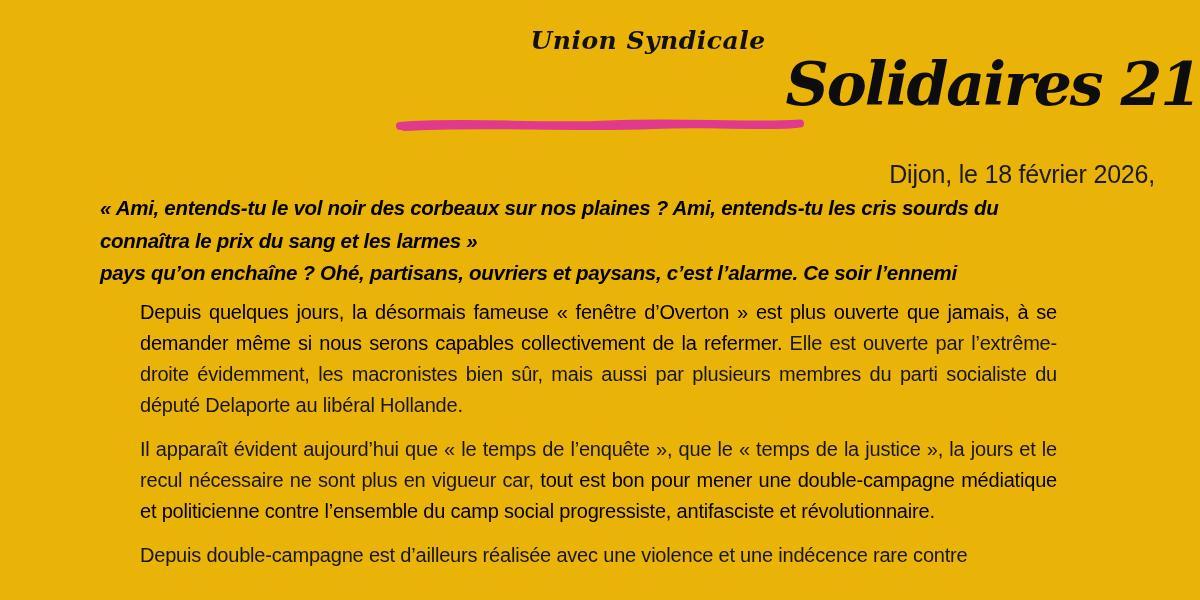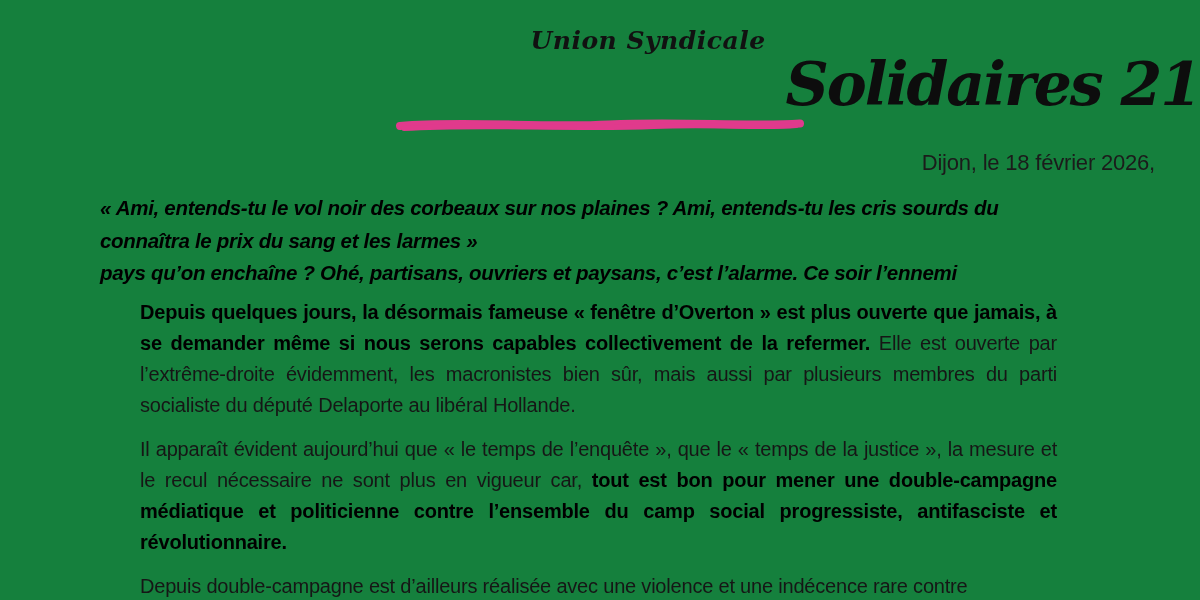--- a/index.html
+++ b/index.html
@@ -1,54 +1,54 @@
 <!DOCTYPE html>
 <html><head>
 <meta charset="utf-8">
 <style>
   html,body{margin:0;padding:0;background:#ffffff;}
   .page{
-    position:relative;width:1200px;height:600px;background:#15803d;overflow:hidden;
+    position:relative;width:1200px;height:600px;background:#eab308;overflow:hidden;
     font-family:"Liberation Sans",sans-serif;color:#1a1a1a;
   }
   
   .logo{position:absolute;top:28px;left:0;width:1200px;text-align:center;line-height:1;}
   .logo-top{
     position:relative;left:48px;
     font-family:"DejaVu Serif",serif;font-style:italic;font-weight:700;
     font-size:25px;letter-spacing:0.5px;color:#111;
   }
   .logo-main{
     position:relative;left:0;margin-top:1px;
     font-family:"DejaVu Serif",serif;font-style:italic;font-weight:700;
     font-size:60px;letter-spacing:-2px;color:#0d0d0d;text-align:right;
   }
   .brush-wrap{margin-top:3px;}
   
   .date{
-    position:absolute;top:150px;right:45px;
-    font-size:22px;color:#1b1b1b;letter-spacing:-0.2px;
+    position:absolute;top:160px;right:45px;
+    font-size:25px;color:#1b1b1b;letter-spacing:-0.2px;
   }
   
   .quote{
     position:absolute;top:192px;left:100px;width:1000px;
     text-align:left;
     font-family:"Liberation Sans",sans-serif;
     font-style:italic;font-weight:700;
     font-size:20.5px;line-height:32.5px;letter-spacing:-0.3px;color:#000;
   }
   .qline{white-space:nowrap;}
   
   .bodycol{
     position:absolute;top:297px;left:140px;width:917px;
     font-size:20px;line-height:31px;text-align:justify;
     letter-spacing:-0.2px;color:#161616;
   }
   .bodycol p{margin:0 0 13px 0;}
-  .b{font-weight:700;color:#000;}
+  .b{font-weight:400;color:#000;}
 </style>
 </head>
 <body>
 
 <div class="page">
 
   <header class="logo">
     <div class="logo-top">Union Syndicale</div>
     <div class="logo-main">Solidaires 21</div>
     <div class="brush-wrap">
@@ -63,18 +63,18 @@
 
   <div class="quote">
     <div class="qline">« Ami, entends-tu le vol noir des corbeaux sur nos plaines ? Ami, entends-tu les cris sourds du</div>
     <div class="qline">connaîtra le prix du sang et les larmes »</div>
     <div class="qline">pays qu’on enchaîne ? Ohé, partisans, ouvriers et paysans, c’est l’alarme. Ce soir l’ennemi</div>
   </div>
 
   <main class="bodycol">
     <p><span class="b">Depuis quelques jours, la désormais fameuse « fenêtre d’Overton » est plus ouverte que jamais, à se demander même si nous serons capables collectivement de la refermer.</span><span> Elle est ouverte par l’extrême-droite évidemment, les macronistes bien sûr, mais aussi par plusieurs membres du parti socialiste du député Delaporte au libéral Hollande.</span></p>
 
-    <p><span>Il apparaît évident aujourd’hui que « le temps de l’enquête », que le « temps de la justice », la mesure et le recul nécessaire ne sont plus en vigueur car, </span><span class="b">tout est bon pour mener une double-campagne médiatique et politicienne contre l’ensemble du camp social progressiste, antifasciste et révolutionnaire.</span></p>
+    <p><span>Il apparaît évident aujourd’hui que « le temps de l’enquête », que le « temps de la justice », la jours et le recul nécessaire ne sont plus en vigueur car, </span><span class="b">tout est bon pour mener une double-campagne médiatique et politicienne contre l’ensemble du camp social progressiste, antifasciste et révolutionnaire.</span></p>
 
     <p><span>Depuis double-campagne est d’ailleurs réalisée avec une violence et une indécence rare contre</span></p>
   </main>
 
 </div>
 
 </body></html>

